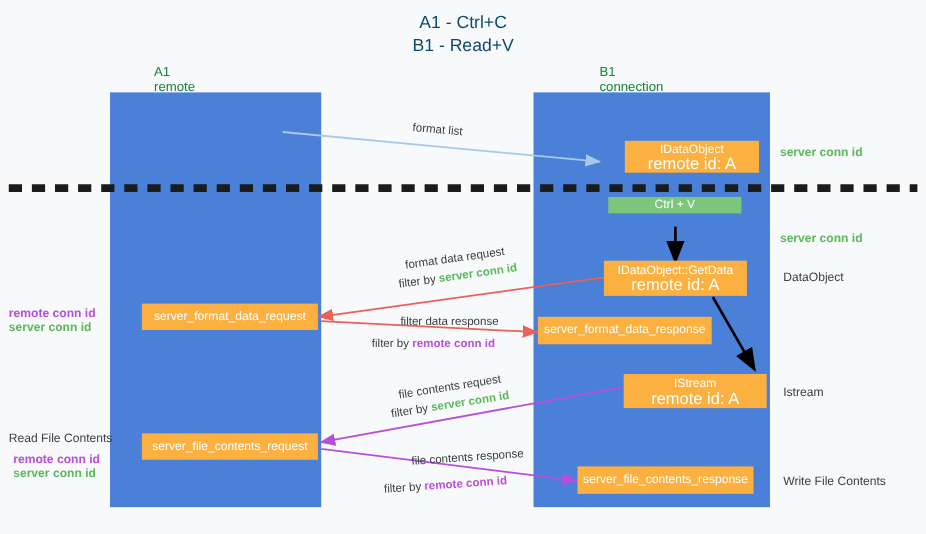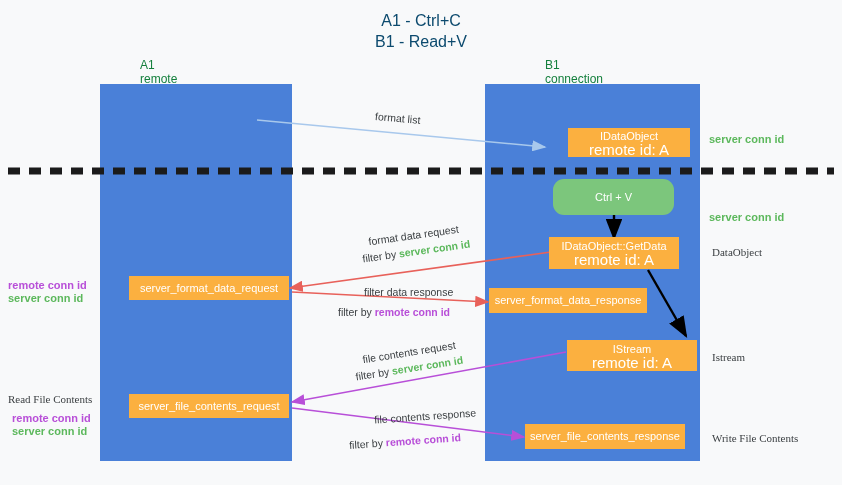--- a/index.html
+++ b/index.html
@@ -32,21 +32,21 @@
     color:#ffffff;font-size:11px;line-height:13px;text-align:center;
     box-sizing:border-box;
   }
   .box.green{background:#7cc67c;}
   .box.orange{background:#fbb040;}
   .box .l2{font-size:15px;}
 
   .lbl{position:absolute;font-size:11px;line-height:14px;color:#3c4043;white-space:nowrap;}
   .lbl.green{color:#5cb85c;font-weight:bold;}
   .lbl.purple{color:#b84fd8;font-weight:bold;}
-  .lbl.dark{color:#3c4043;font-family:Liberation Serif, serif;}
+  .lbl.dark{color:#3c4043;}
 
   .midlbl{position:absolute;font-size:10.5px;line-height:14px;white-space:nowrap;color:#3c4043;}
   .midlbl b.green{color:#5cb85c;}
   .midlbl b.purple{color:#b84fd8;}
 </style>
 </head>
 <body>
 
 <div class="canvas">
 
@@ -99,21 +99,21 @@
 
     <line x1="292" y1="408" x2="524" y2="437" stroke="#b84fd8" stroke-width="1.6" marker-end="url(#ah-purple)"></line>
   </svg>
 
 
   <div class="box orange" style="left:552px;top:128px;width:122px;height:29px;margin-left:16px;">
     <span>IDataObject</span>
     <span class="l2">remote id: A</span>
   </div>
 
-  <div class="box green" style="left:553px;top:179px;width:121px;height:36px;border-radius:11px;">
+  <div class="box green" style="left:553px;top:179px;width:121px;height:15px;">
     <span>Ctrl + V</span>
   </div>
 
   <div class="box orange" style="left:549px;top:237px;width:130px;height:32px;">
     <span>IDataObject::GetData</span>
     <span class="l2">remote id: A</span>
   </div>
 
   <div class="box orange" style="left:489px;top:288px;width:158px;height:25px;">
     <span>server_format_data_response</span>

